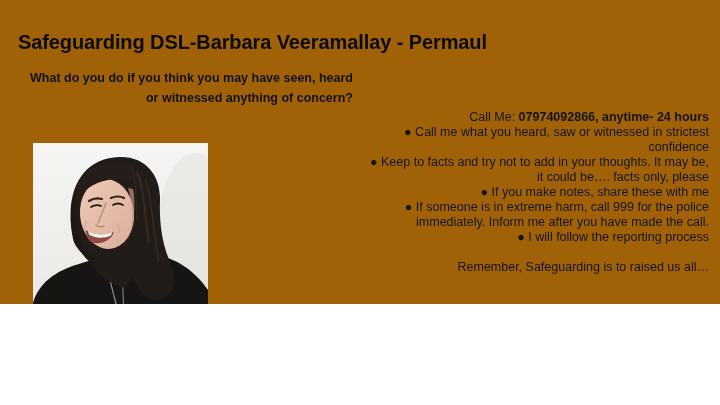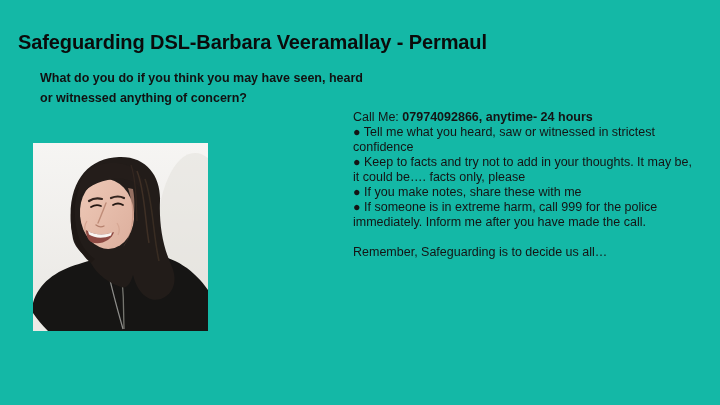--- a/index.html
+++ b/index.html
@@ -1,30 +1,31 @@
 <!DOCTYPE html>
 <html><head>
 <meta charset="utf-8">
 <style>
   html,body{margin:0;padding:0;background:#ffffff;}
   .slide{
     position:relative;
-    width:720px;height:405px;
-    background:#14b8a6;
+    width:720px;height:304px;
+    background:#a16207;
     overflow:hidden;
     font-family:"Liberation Sans","DejaVu Sans",sans-serif;
     color:#000000;
+    text-align:right;
   }
   .slide-title{
     position:absolute;left:18px;top:31px;
     font-size:20px;font-weight:bold;line-height:22px;
     letter-spacing:-0.1px;color:#0b0b0b;white-space:pre;
   }
   .question{
-    position:absolute;left:40px;top:68px;
+    position:absolute;left:30px;top:68px;
     font-size:12.5px;font-weight:bold;line-height:20px;
     color:#111111;white-space:pre;
   }
   .photo{
     position:absolute;left:33px;top:143px;width:175px;height:188px;
   }
   .photo svg{display:block;width:100%;height:100%;}
   .notes{
     position:absolute;left:353px;top:110px;width:356px;
     font-size:12.5px;line-height:15px;color:#141414;
@@ -89,23 +90,24 @@
       <path d="M55,88 C61,92 72,92.5 79,89.5 L78,92.5 C70,96 61,95 56,91.5 Z" fill="#f8f4f0"></path>
 
       <path d="M104,28 C112,48 112,78 116,100" stroke="#55402f" stroke-width="1.5" fill="none" opacity="0.55"></path>
       <path d="M112,36 C120,58 120,92 126,118" stroke="#55402f" stroke-width="1.5" fill="none" opacity="0.45"></path>
       <path d="M98,22 C104,40 103,60 104,78" stroke="#55402f" stroke-width="1.2" fill="none" opacity="0.3"></path>
     </svg>
   </div>
 
   <div class="notes">
     <p class="call-line"><span>Call Me: </span><span class="bold">07974092866, anytime- 24 hours</span></p>
-    <p>● Tell me what you heard, saw or witnessed in strictest
+    <p>● Call me what you heard, saw or witnessed in strictest
 confidence</p>
     <p>● Keep to facts and try not to add in your thoughts. It may be,
 it could be…. facts only, please</p>
     <p>● If you make notes, share these with me</p>
     <p>● If someone is in extreme harm, call 999 for the police
 immediately. Inform me after you have made the call.</p>
-    <p class="footer-line">Remember, Safeguarding is to decide us all…</p>
+    <p>● I will follow the reporting process</p>
+    <p class="footer-line">Remember, Safeguarding is to raised us all…</p>
   </div>
 
 </div>
 
 </body></html>

